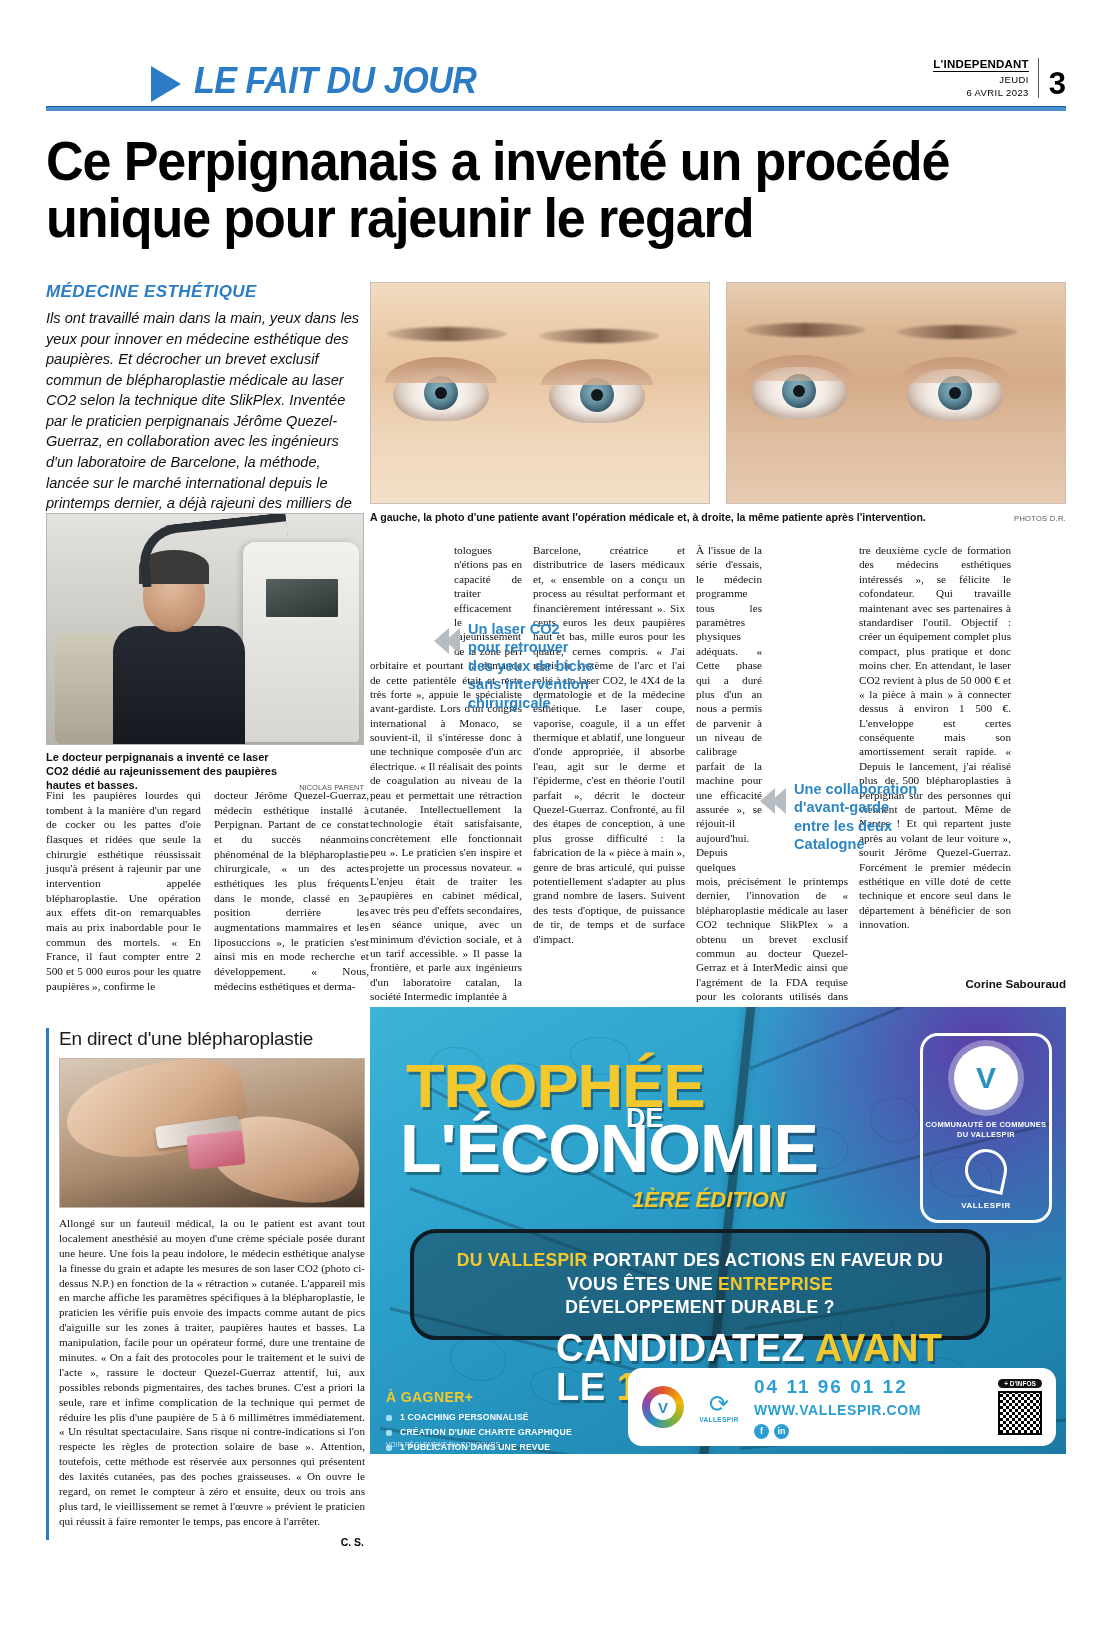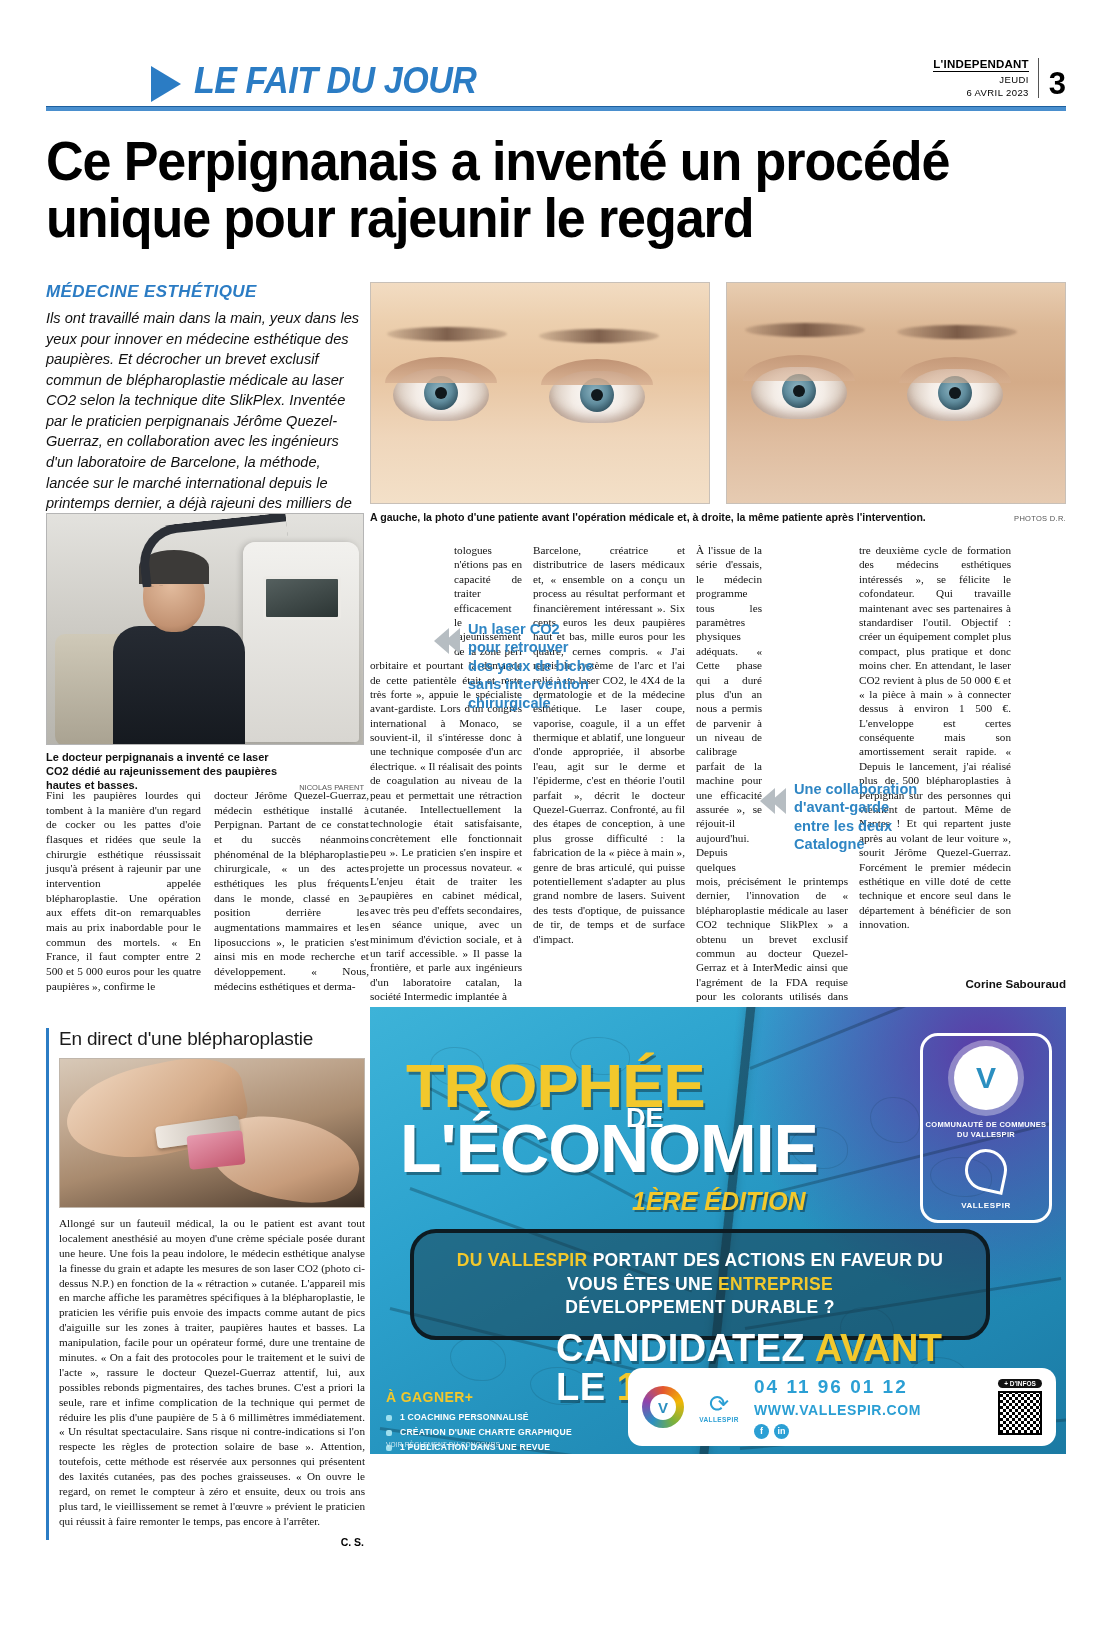--- a/index.html
+++ b/index.html
@@ -315,21 +315,21 @@
   .ad-economie {
     position: absolute; left: 30px; top: 110px;
     font-family: "Liberation Sans", sans-serif;
     font-weight: bold; font-size: 68px; line-height: .92;
     color: #ffffff; letter-spacing: -1px;
     text-shadow: 2px 3px 0 rgba(0,0,0,.35);
   }
   .ad-edition {
     position: absolute; left: 262px; top: 180px;
     font-family: "Liberation Sans", sans-serif;
-    font-weight: bold; font-style: italic; font-size: 25px;
+    font-weight: bold; font-style: italic; font-size: 22px;
     color: #f2c82c; text-shadow: 2px 2px 0 rgba(0,0,0,.35);
   }
   .ad-qbox {
     position: absolute; left: 40px; top: 222px; width: 580px; padding: 16px 12px;
     border: 4px solid #0d1b22; border-radius: 26px;
     background: rgba(22,46,58,.46);
     text-align: center;
   }
   .ad-qline {
     font-family: "Liberation Sans", sans-serif;

